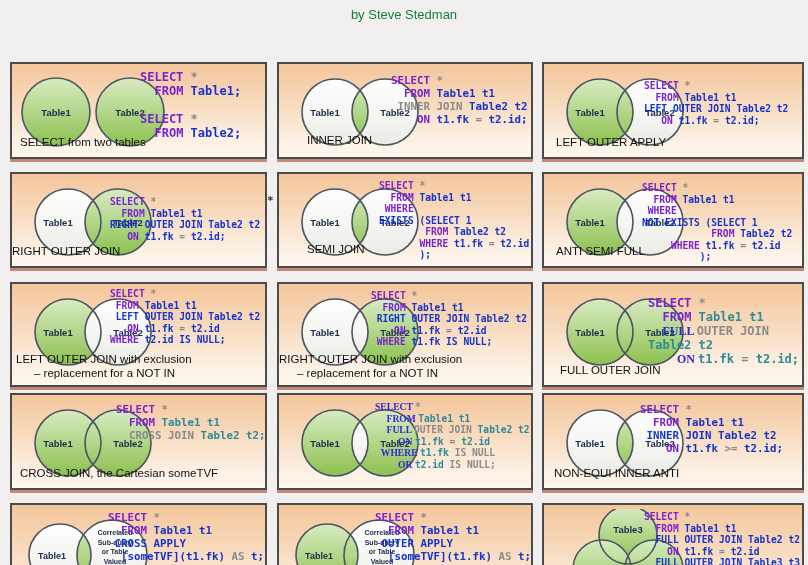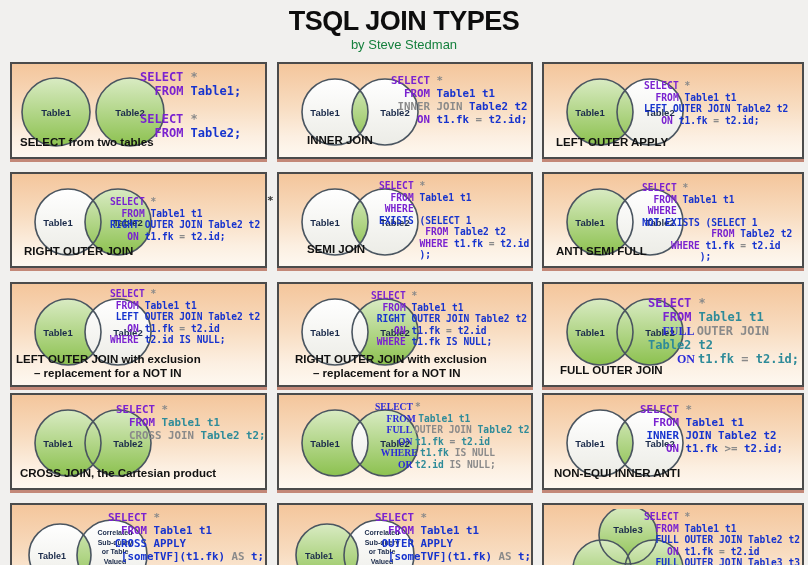--- a/index.html
+++ b/index.html
@@ -27,21 +27,21 @@
   }
   .code-lg{font-size:12px;line-height:14px;}
   .code-md{font-size:10.8px;line-height:13px;}
   .code-sm{font-size:9.6px;line-height:11.5px;}
   .seg-k{color:#7a22d0;}  
   .seg-b{color:#1633ce;margin-top:20px;}  
   .seg-g{color:#8a8a8a;}  
   .seg-t{color:#2e8b99;}  
   .seg-u{color:#2b2bd8;font-family:Liberation Serif, serif;}  
   .caption{
-    position:absolute;font-weight:bold;font-size:11.5px;color:#111;
+    position:absolute;font-weight:normal;font-size:11.5px;color:#111;
     line-height:14px;white-space:nowrap;
   }
   .caption .l2{padding-left:18px;}
   .stray{
     position:absolute;left:267px;top:194px;
     font-family:"DejaVu Sans Mono","Liberation Mono",monospace;
     font-weight:bold;font-size:11px;color:#333;
   }
 </style>
 </head>
@@ -54,21 +54,20 @@
         <stop offset="1" stop-color="#8cc14f"></stop>
     </linearGradient>
     <linearGradient id="gWhite" x1="0" y1="0" x2="0" y2="1">
       <stop offset="0" stop-color="#ffffff"></stop>
         <stop offset="1" stop-color="#ecece6"></stop>
     </linearGradient>
   </defs>
 </svg>
 
 <header class="hdr">
-  <div class="title">TSQL JOIN TYPES</div>
   <div class="subtitle">by Steve Stedman</div>
 </header>
 
 <main id="grid">
     <article class="panel" style="left: 10px; top: 62px; width: 257px; height: 97px;">
       <svg viewBox="0 0 160 96" width="160" height="96" class="venn">
         <circle cx="40" cy="44" r="34" fill="url(#gGreen)"></circle>
         <circle cx="114" cy="44" r="34" fill="url(#gGreen)"></circle>
         <circle cx="40" cy="44" r="34" fill="none" stroke="#4a5560" stroke-width="1.6"></circle>
         <circle cx="114" cy="44" r="34" fill="none" stroke="#4a5560" stroke-width="1.6"></circle>
@@ -123,21 +122,21 @@
         <clipPath id="clip3">
           <circle cx="52" cy="44" r="33" fill="#000"></circle>
         </clipPath>
         <circle cx="102" cy="44" r="33" fill="url(#gGreen)" clip-path="url(#clip3)"></circle>
         <circle cx="52" cy="44" r="33" fill="none" stroke="#4a5560" stroke-width="1.6"></circle>
         <circle cx="102" cy="44" r="33" fill="none" stroke="#4a5560" stroke-width="1.6"></circle>
         <text x="42" y="48" text-anchor="middle" font-family="Liberation Sans, sans-serif" font-weight="bold" font-size="9.5" fill="#1b2b4b">Table1</text>
         <text x="112" y="48" text-anchor="middle" font-family="Liberation Sans, sans-serif" font-weight="bold" font-size="9.5" fill="#1b2b4b">Table2</text>
       </svg>
       <pre class="code code-sm" style="left: 98px; top: 22px;"><div><span class="seg-k">SELECT </span><span class="seg-g">*</span></div><div><span class="seg-g">  </span><span class="seg-k">FROM </span><span class="seg-b">Table1 t1</span></div><div><span class="seg-b">RIGHT OUTER JOIN Table2 t2</span></div><div><span class="seg-g">   </span><span class="seg-k">ON </span><span class="seg-b">t1.fk </span><span class="seg-g">= </span><span class="seg-b">t2.id;</span></div></pre>
-      <div class="caption" style="left: 12px; bottom: 8px;">
+      <div class="caption" style="left: 0; bottom: 8px;">
         <div>RIGHT OUTER JOIN</div>
       </div>
     </article>
     <article class="panel" style="left: 277px; top: 172px; width: 256px; height: 96px;">
       <svg viewBox="0 0 160 96" width="160" height="96" class="venn">
         <circle cx="52" cy="44" r="33" fill="url(#gWhite)"></circle>
         <circle cx="102" cy="44" r="33" fill="url(#gWhite)"></circle>
         <clipPath id="clip4">
           <circle cx="52" cy="44" r="33" fill="#000"></circle>
         </clipPath>
@@ -196,21 +195,21 @@
         <clipPath id="clip7">
           <circle cx="52" cy="44" r="33" fill="#000"></circle>
         </clipPath>
         <circle cx="102" cy="44" r="33" fill="url(#gWhite)" clip-path="url(#clip7)"></circle>
         <circle cx="52" cy="44" r="33" fill="none" stroke="#4a5560" stroke-width="1.6"></circle>
         <circle cx="102" cy="44" r="33" fill="none" stroke="#4a5560" stroke-width="1.6"></circle>
         <text x="42" y="48" text-anchor="middle" font-family="Liberation Sans, sans-serif" font-weight="bold" font-size="9.5" fill="#1b2b4b">Table1</text>
         <text x="112" y="48" text-anchor="middle" font-family="Liberation Sans, sans-serif" font-weight="bold" font-size="9.5" fill="#1b2b4b">Table2</text>
       </svg>
       <pre class="code code-sm" style="left: 92px; top: 6px;"><div><span class="seg-k">SELECT </span><span class="seg-g">*</span></div><div><span class="seg-g">  </span><span class="seg-k">FROM </span><span class="seg-b">Table1 t1</span></div><div><span class="seg-b"> RIGHT OUTER JOIN Table2 t2</span></div><div><span class="seg-g">    </span><span class="seg-k">ON </span><span class="seg-b">t1.fk </span><span class="seg-g">= </span><span class="seg-b">t2.id</span></div><div><span class="seg-g"> </span><span class="seg-k">WHERE </span><span class="seg-b">t1.fk IS NULL;</span></div></pre>
-      <div class="caption" style="left: 16px; bottom: 5px;">
+      <div class="caption" style="left: 0; bottom: 5px;">
         <div>RIGHT OUTER JOIN with exclusion</div>
         <div class="l2">– replacement for a NOT IN</div>
       </div>
     </article>
     <article class="panel" style="left: 542px; top: 282px; width: 262px; height: 105px;">
       <svg viewBox="0 0 160 96" width="160" height="96" class="venn">
         <circle cx="52" cy="44" r="33" fill="url(#gGreen)"></circle>
         <circle cx="102" cy="44" r="33" fill="url(#gGreen)"></circle>
         <clipPath id="clip8">
           <circle cx="52" cy="44" r="33" fill="#000"></circle>
@@ -234,21 +233,21 @@
           <circle cx="52" cy="44" r="33" fill="#000"></circle>
         </clipPath>
         <circle cx="102" cy="44" r="33" fill="url(#gGreen)" clip-path="url(#clip9)"></circle>
         <circle cx="52" cy="44" r="33" fill="none" stroke="#4a5560" stroke-width="1.6"></circle>
         <circle cx="102" cy="44" r="33" fill="none" stroke="#4a5560" stroke-width="1.6"></circle>
         <text x="42" y="48" text-anchor="middle" font-family="Liberation Sans, sans-serif" font-weight="bold" font-size="9.5" fill="#1b2b4b">Table1</text>
         <text x="112" y="48" text-anchor="middle" font-family="Liberation Sans, sans-serif" font-weight="bold" font-size="9.5" fill="#1b2b4b">Table2</text>
       </svg>
       <pre class="code code-md" style="left: 104px; top: 8px;"><div><span class="seg-k">SELECT </span><span class="seg-g">*</span></div><div><span class="seg-g">  </span><span class="seg-k">FROM </span><span class="seg-t">Table1 t1</span></div><div><span class="seg-g">  CROSS JOIN </span><span class="seg-t">Table2 t2;</span></div></pre>
       <div class="caption" style="left: 8px; bottom: 8px;">
-        <div>CROSS JOIN, the Cartesian product</div>
+        <div>CROSS JOIN, the Cartesian someTVF</div>
       </div>
     </article>
     <article class="panel" style="left: 277px; top: 393px; width: 256px; height: 97px;">
       <svg viewBox="0 0 160 96" width="160" height="96" class="venn">
         <circle cx="52" cy="44" r="33" fill="url(#gGreen)"></circle>
         <circle cx="102" cy="44" r="33" fill="url(#gGreen)"></circle>
         <clipPath id="clip10">
           <circle cx="52" cy="44" r="33" fill="#000"></circle>
         </clipPath>
         <circle cx="102" cy="44" r="33" fill="url(#gWhite)" clip-path="url(#clip10)"></circle>

